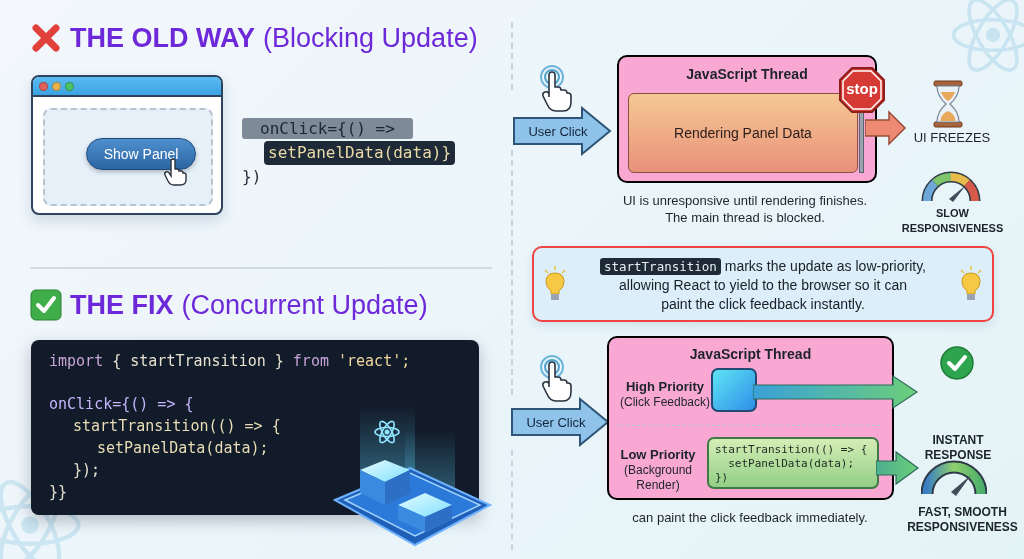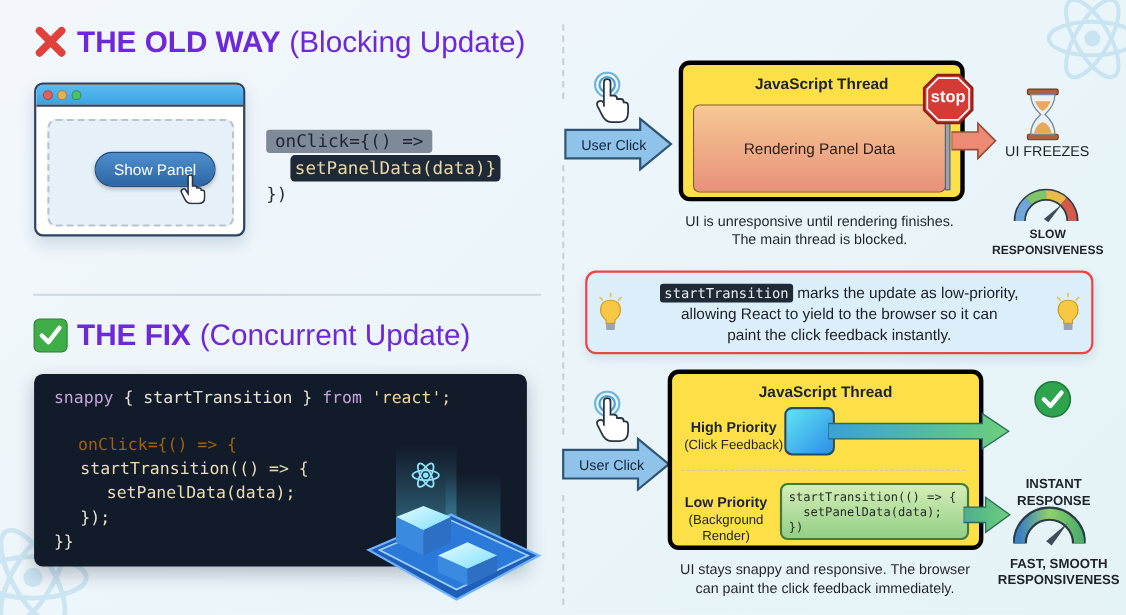--- a/index.html
+++ b/index.html
@@ -27,49 +27,49 @@
   
   .browser { position: absolute; left: 31px; top: 75px; width: 192px; height: 140px; background: #fff; border: 2px solid #2d4460; border-radius: 8px; box-shadow: 0 6px 14px rgba(40,80,120,0.18); overflow: hidden; }
   .browser .titlebar { height: 20px; background: linear-gradient(#5cbbf0, #3aa3e3); border-bottom: 2px solid #2d4460; display: flex; align-items: center; gap: 4px; padding-left: 6px; }
   .dot { width: 9px; height: 9px; border-radius: 50%; border: 1px solid rgba(0,0,0,0.25); }
   .browser .content { position: absolute; left: 10px; top: 31px; width: 170px; height: 98px; border: 2px dashed #b9c4cf; border-radius: 8px; background: #e6f0f9; }
   .show-btn { position: absolute; left: 41px; top: 28px; width: 110px; height: 32px; border-radius: 16px; background: linear-gradient(#4f8fcd, #2c65a4); border: 1.5px solid #1f4a7a; color: #fff; font-size: 14px; display: flex; align-items: center; justify-content: center; box-shadow: 0 2px 4px rgba(0,0,0,0.25); }
   .hand-small { position: absolute; left: 118px; top: 48px; }
 
   
   .old-code { position: absolute; left: 242px; top: 117px; font-family: "DejaVu Sans Mono", monospace; font-size: 16px; line-height: 24px; }
-  .old-code .l1 span.hl { background: #7e8a98; color: #1d2530; padding: 1px 8px; border-radius: 3px; }
+  .old-code .l1 span.hl { background: #7e8a98; color: #1d2530; padding: 1px 18px; border-radius: 3px; }
   .old-code .l1 { color: #26303c; }
   .old-code .l2 { margin-left: 22px; display: inline-block; background: #1e2a38; color: #e9d9a6; padding: 0 4px; border-radius: 4px; }
   .old-code .l3 { color: #26303c; }
 
   
   .user-click { position: absolute; width: 100px; height: 50px; }
   .user-click svg { position: absolute; left: 0; top: 0; }
   .user-click .lbl { position: absolute; left: 6px; top: 0; width: 80px; height: 50px; display: flex; align-items: center; justify-content: center; font-size: 13px; color: #14253a; }
 
-  .thread-box { position: absolute; background: #fde047; border: 4px solid #000000; border-radius: 10px; padding-left: 23px; }
+  .thread-box { position: absolute; background: #f9a8d4; border: 2px solid #000000; border-radius: 10px; padding-left: 23px; }
   .thread-title { position: absolute; left: 0; right: 0; text-align: center; font-size: 14px; font-weight: 700; color: #1d232b; }
   .render-box { position: absolute; left: 9px; top: 36px; width: 230px; height: 80px; border: 1.5px solid #86523d; border-radius: 6px; background: linear-gradient(#f6c894, #e8917a); display: flex; align-items: center; justify-content: center; font-size: 14px; color: #2a1d18; }
 
   .caption { position: absolute; text-align: center; font-size: 13px; line-height: 17px; color: #1f242b; }
   .status-label { position: absolute; text-align: center; font-size: 12px; font-weight: 700; color: #1d232b; line-height: 15px; }
 
   
   .info-box { position: absolute; left: 532px; top: 246px; width: 462px; height: 76px; background: #dbeef9; border: 2px solid #ef4444; border-radius: 10px; box-shadow: 0 4px 10px rgba(40,80,120,0.12); }
   .info-text { position: absolute; left: 40px; right: 40px; top: 9px; text-align: center; font-size: 14px; line-height: 19px; color: #1a1f26; }
   .info-text .code { font-family: "DejaVu Sans Mono", monospace; font-size: 12.5px; background: #1f2a37; color: #e8ecf1; padding: 1px 4px; border-radius: 3px; }
 
   
   .code-block { position: absolute; left: 31px; top: 340px; width: 448px; height: 175px; background: #121b29; border-radius: 8px; box-shadow: 0 6px 16px rgba(10,20,40,0.25); overflow: hidden; }
   .code-line { position: absolute; left: 18px; font-family: "DejaVu Sans Mono", monospace; font-size: 15px; color: #e7e2d1; white-space: pre; }
   .kw { color: #c7a3d8; }
   .str { color: #f0d79e; }
   .fn { color: #e8ddb5; }
-  .id { color: #a16207; margin-left: 22px; }
+  .id { color: #c4b5fd; }
 
   
   .prio-label { position: absolute; text-align: center; font-size: 12px; line-height: 15px; color: #1d232b; }
   .prio-label b { font-size: 13px; }
   .hp-block { position: absolute; width: 46px; height: 44px; border-radius: 7px; background: linear-gradient(135deg, #5ee4f4, #2e8ee8); border: 2px solid #224a72; }
   .lp-block { position: absolute; border-radius: 7px; background: linear-gradient(#d5edb6, #92cf86); border: 2px solid #3f7a45; font-family: "DejaVu Sans Mono", monospace; font-size: 11px; line-height: 14px; color: #1f2a22; padding: 4px 6px; white-space: pre; }
   .lane-divider { position: absolute; border-top: 1.5px dashed #b6c6d4; }
 </style>
 </head>
 <body>
@@ -210,21 +210,21 @@
     <svg width="32" height="32" viewBox="0 0 32 32">
         <rect x="1" y="1" width="30" height="30" rx="5" fill="#3fae49" stroke="#2a7f33"></rect>
         <path d="M8 16 L14 22 L24 9" fill="none" stroke="#fff" stroke-width="4" stroke-linecap="round" stroke-linejoin="round"></path>
       </svg>
   </span>
   <span>THE FIX</span>
   <span class="sub">(Concurrent Update)</span>
 </div>
 
 <div class="code-block">
-  <div class="code-line" style="top:12px;"><span class="kw">snappy</span><span> { startTransition } </span><span class="kw">from</span><span class="str"> 'react';</span></div>
+  <div class="code-line" style="top:12px;"><span class="kw">import</span><span> { startTransition } </span><span class="kw">from</span><span class="str"> 'react';</span></div>
   <div class="code-line id" style="top:55px;">onClick={() =&gt; {</div>
   <div class="code-line fn" style="top:77px; left:42px;">startTransition(() =&gt; {</div>
   <div class="code-line fn" style="top:99px; left:66px;">setPanelData(data);</div>
   <div class="code-line" style="top:121px; left:42px;">});</div>
   <div class="code-line" style="top:143px;">}}</div>
 </div>
 
 <svg class="abs" style="left:330px; top:400px;" width="165" height="150" viewBox="0 0 165 150">
   <defs>
     <linearGradient id="beam" x1="0" y1="0" x2="0" y2="1">
@@ -323,15 +323,14 @@
   <path d="M6 44 A27 27 0 0 1 60 44" fill="none" stroke="#2d3a48" stroke-width="13"></path>
   <path d="M6 44 A27 27 0 0 1 60 44" fill="none" stroke="url(#gg)" stroke-width="9"></path>
   <path d="M30 42 L50 25 L35 46 Z" fill="#3f4c5a"></path>
 </svg>
 <div class="status-label" style="left:905px; top:505px; width:115px;">
   <div>FAST, SMOOTH</div>
   <div>RESPONSIVENESS</div>
 </div>
 
 <div class="caption" style="left:605px; top:509px; width:290px;">
-  <div>UI stays snappy and responsive. The browser</div>
   <div>can paint the click feedback immediately.</div>
 </div>
 
 </body></html>

